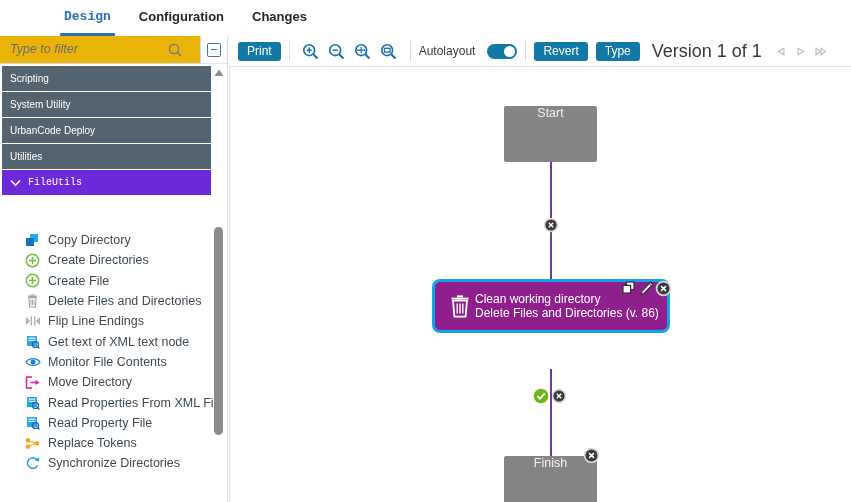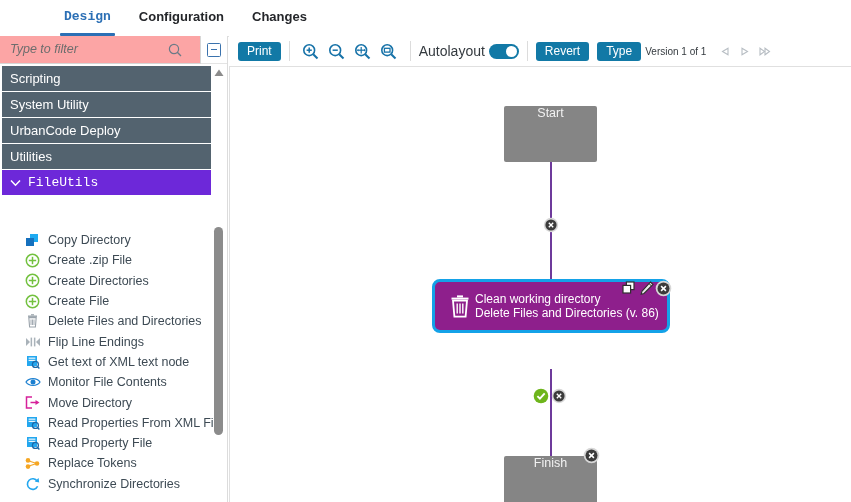--- a/index.html
+++ b/index.html
@@ -21,36 +21,36 @@
   .tab.active:after{content:"";position:absolute;left:10px;right:10px;bottom:0;height:3px;
        background:#2b6fb5;border-radius:1px;}
 
   
   .leftpanel{position:absolute;left:0;top:36px;width:228px;height:466px;background:#fff;
              border-right:1px solid #dcdcdc;box-sizing:border-box;}
   .filterrow{position:relative;height:28px;display:flex;align-items:center;
              border-bottom:1px solid #e4e4e4;box-sizing:border-box;}
   .filterbox{position:relative;flex:1;height:28px;display:flex;align-items:center;
              border:1px solid #d7d7d7;border-top:none;border-left:none;box-sizing:border-box;
-             background:#fca5a5;}
+             background:#eab308;}
   .filterbox input{border:none;outline:none;background:transparent;width:100%;
              font-family:"Liberation Sans", sans-serif;font-style:italic;
              font-size:12.5px;color:#5a5a5a;padding:0 24px 0 10px;box-sizing:border-box;}
   .filterbox input::placeholder{color:#6d6d6d;font-style:italic;opacity:1;}
   .search-ic{position:absolute;right:18px;top:7px;width:14px;height:14px;pointer-events:none;}
   .collapse-btn{width:26px;height:28px;display:flex;align-items:center;justify-content:center;
              cursor:pointer;}
   .collapse-sq{width:12px;height:12px;border:1.4px solid #3a72ad;border-radius:1.5px;
              display:flex;align-items:center;justify-content:center;}
   .collapse-sq i{display:block;width:6px;height:1.6px;background:#3a72ad;}
 
   
   .grouplist{position:absolute;left:0;top:28px;width:228px;height:438px;overflow:hidden;}
   .grp{position:relative;height:25px;background:#53636f;color:#fff;margin:0 17px 1px 2px;
-       display:flex;align-items:center;padding-left:8px;font-size:13px;cursor:pointer;
+       display:flex;align-items:center;padding-left:8px;font-size:10px;cursor:pointer;
        box-sizing:border-box;}
   .grp .chev{margin-right:7px;display:inline-block;}
   .grp.open{background:#6d28d9;font-family:Liberation Mono, monospace;}
   .treeitems{position:absolute;left:0;top:194px;width:212px;}
   .titem{height:20.3px;display:flex;align-items:center;padding-left:24px;cursor:pointer;
          box-sizing:border-box;}
   .titem .ic{width:17px;height:15px;margin-right:7px;display:flex;align-items:center;
          justify-content:center;flex:0 0 17px;}
   .titem .lbl{font-size:12.5px;color:#3d4a54;white-space:nowrap;}
 
@@ -63,26 +63,26 @@
   .rightpane{position:absolute;left:229px;top:36px;width:622px;height:466px;background:#fde047;
         box-sizing:border-box;}
   .toolbar{position:relative;height:30px;display:flex;align-items:center;gap:0;
         padding:0 6px;box-sizing:border-box;background:#fff;}
   .btn{background:#1279a6;color:#fff;border:none;border-radius:3px;height:19px;
         padding:0 9px;font-size:12px;font-family:"Liberation Sans", sans-serif;
         cursor:pointer;line-height:19px;display:inline-block;}
   .tb-sep{width:1px;height:20px;background:#dcdcdc;margin:0 8px;}
   .zbtn{width:20px;height:20px;margin:0 3px;cursor:pointer;display:flex;
         align-items:center;justify-content:center;}
-  .autolbl{font-size:14px;color:#343a3f;margin-right:4px;}
+  .autolbl{font-size:12px;color:#343a3f;margin-right:12px;}
   .toggle{width:30px;height:15px;border-radius:8px;background:#1279a6;position:relative;
         cursor:pointer;}
   .toggle .knob{position:absolute;right:2px;top:2px;width:11px;height:11px;border-radius:50%;
         background:#fff;}
-  .verlbl{font-size:10px;color:#343a3f;margin-left:4px;margin-right:10px;white-space:nowrap;}
+  .verlbl{font-size:18px;color:#343a3f;margin-left:12px;margin-right:10px;white-space:nowrap;}
   .navarrow{margin:0 5px;cursor:pointer;display:inline-flex;align-items:center;}
 
   .canvas{position:absolute;left:0;top:30px;width:622px;height:436px;
         border-top:1px solid #e0e0e0;border-left:1px solid #e0e0e0;background:#fff;
         box-sizing:border-box;overflow:hidden;}
 
   .node{position:absolute;box-sizing:border-box;}
   .node-se{background:#858585;border-radius:2px;display:flex;
         justify-content:center;color:#f2f2f2;font-size:12.5px;}
   .node-task{background:#8e1f8c;border:3px solid #14a2e8;border-radius:8px;
@@ -171,30 +171,20 @@
       <div class="titem">
         <span class="ic">
           <svg width="15" height="14" viewBox="0 0 15 14">
             <rect x="5" y="1" width="8" height="8" fill="#1eaaf1"></rect>
             <rect x="1" y="5" width="8" height="8" fill="#1570bd"></rect>
           </svg>
         </span>
         <span class="lbl">Copy Directory</span>
       </div>
 
-      <div class="titem">
-        <span class="ic">
-          <svg width="15" height="15" viewBox="0 0 15 15">
-            <circle cx="7.5" cy="7.5" r="6.2" fill="none" stroke="#73c13f" stroke-width="1.5"></circle>
-            <line x1="7.5" y1="3.8" x2="7.5" y2="11.2" stroke="#73c13f" stroke-width="1.5"></line>
-            <line x1="3.8" y1="7.5" x2="11.2" y2="7.5" stroke="#73c13f" stroke-width="1.5"></line>
-          </svg>
-        </span>
-        <span class="lbl">Create .zip File</span>
-      </div>
 
       <div class="titem">
         <span class="ic">
           <svg width="15" height="15" viewBox="0 0 15 15">
             <circle cx="7.5" cy="7.5" r="6.2" fill="none" stroke="#73c13f" stroke-width="1.5"></circle>
             <line x1="7.5" y1="3.8" x2="7.5" y2="11.2" stroke="#73c13f" stroke-width="1.5"></line>
             <line x1="3.8" y1="7.5" x2="11.2" y2="7.5" stroke="#73c13f" stroke-width="1.5"></line>
           </svg>
         </span>
         <span class="lbl">Create Directories</span>

